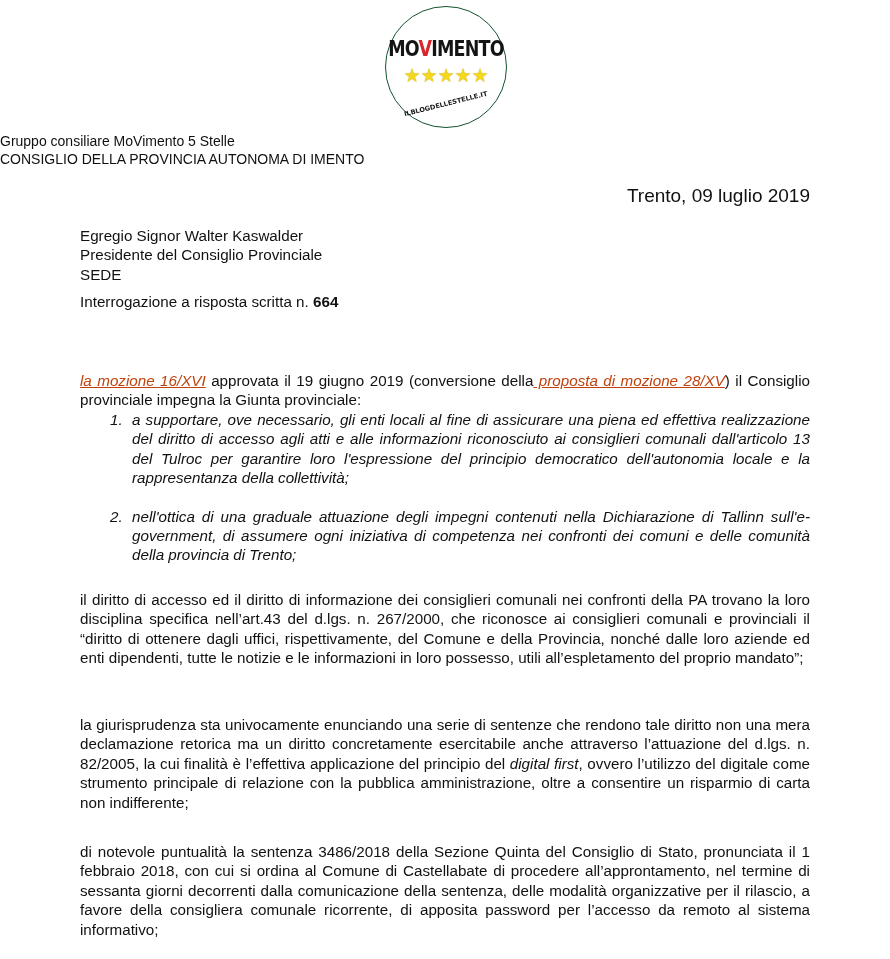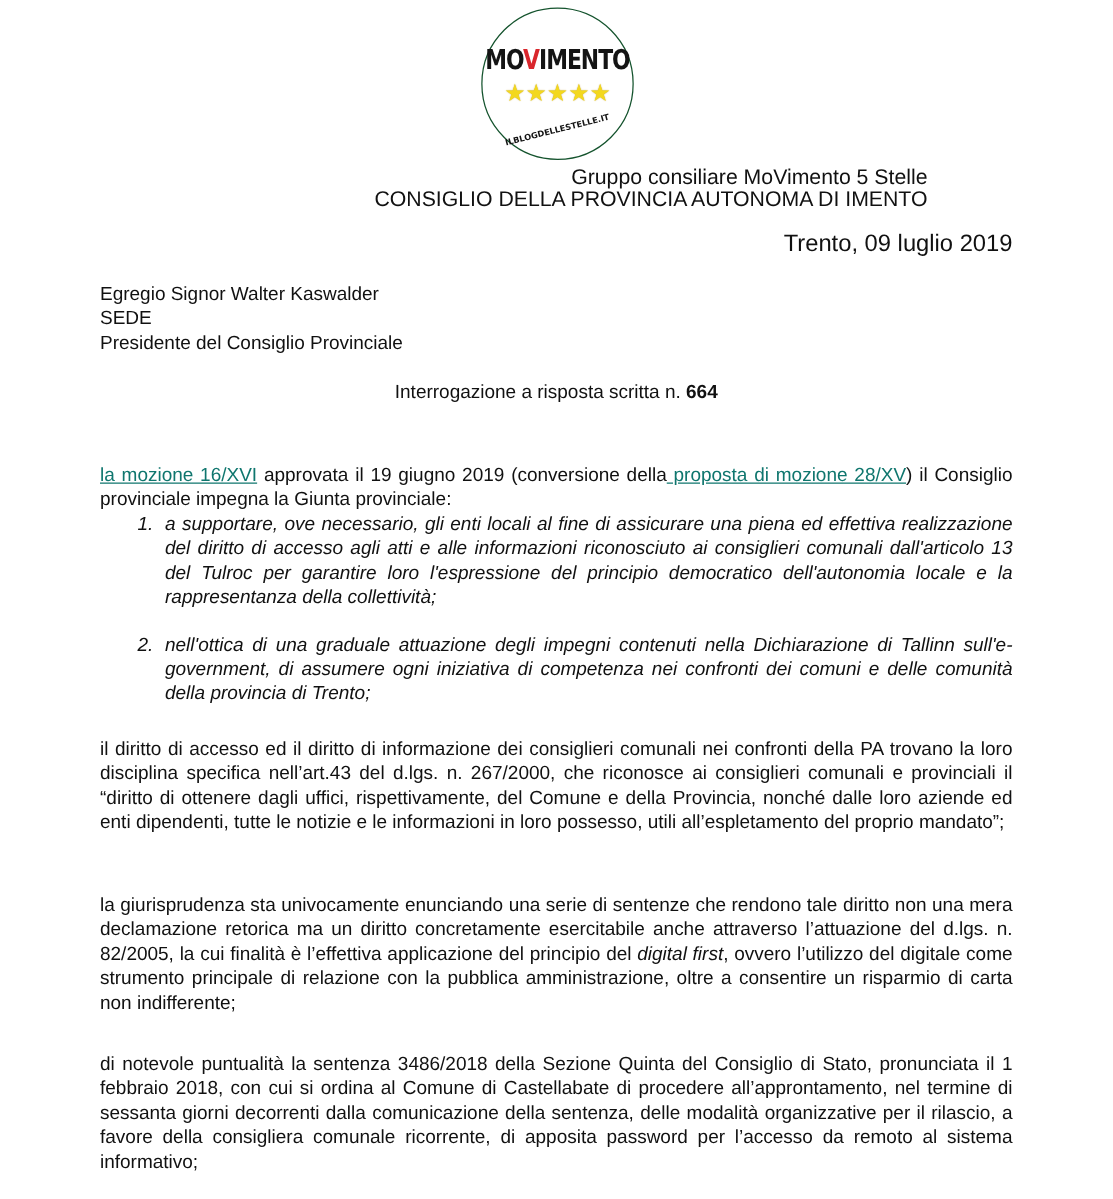--- a/index.html
+++ b/index.html
@@ -41,28 +41,28 @@
     .logo-url {
       position: absolute; left: 0; right: 0; top: 88px;
       text-align: center;
       font-family: "DejaVu Sans", sans-serif;
       font-weight: bold;
       font-size: 6.6px;
       color: #141414;
       transform: rotate(-14deg);
     }
     .header-line {
-      position: absolute; left: 0; width: 742px; text-align: right;
-      font-size: 17px;
+      position: absolute; left: 0; width: 742px; text-align: left;
+      font-size: 14px;
     }
     .date { position: absolute; right: 80px; top: 186px; font-size: 19px; }
     .block { position: absolute; left: 80px; width: 730px; }
     .justify { text-align: justify; text-align-last: left; }
     .bold { font-weight: bold; }
-    .link { color: #0f766e; text-decoration: underline; }
+    .link { color: #c2410c; text-decoration: underline; font-style: italic; }
     .list { position: absolute; left: 110px; width: 700px; font-style: italic; }
     .list-item { display: flex; }
     .list-num { width: 22px; flex: none; }
     .list-text { flex: 1; text-align: justify; text-align-last: left; }
   </style>
 </head>
 <body>
 
 <div class="logo">
   <div class="logo-word"><span>MO</span><span class="v">V</span><span>IMENTO</span></div>
@@ -70,25 +70,25 @@
   <div class="logo-url">ILBLOGDELLESTELLE.IT</div>
 </div>
 
 <div class="header-line" style="top:132px;">Gruppo consiliare MoVimento 5 Stelle</div>
 <div class="header-line" style="top:150px;">CONSIGLIO DELLA PROVINCIA AUTONOMA DI IMENTO</div>
 
 <div class="date">Trento, 09 luglio 2019</div>
 
 <div class="block" style="top:226px;">
   <div>Egregio Signor Walter Kaswalder</div>
+  <div>Presidente del Consiglio Provinciale</div>
   <div>SEDE</div>
-  <div>Presidente del Consiglio Provinciale</div>
 </div>
 
-<div class="block" style="top:304px;text-align:center;">
+<div class="block" style="top:292px;">
   <span>Interrogazione a risposta scritta n. </span><span class="bold">664</span>
 </div>
 
 <div class="block justify" style="top:371px;">
   <a class="link">la mozione 16/XVI</a><span> approvata il 19 giugno 2019 (conversione della</span><a class="link"> proposta di mozione 28/XV</a><span>) il Consiglio provinciale impegna la Giunta provinciale:</span>
 </div>
 
 <div class="list" style="top:410px;">
   <div class="list-item">
     <span class="list-num">1.</span>

